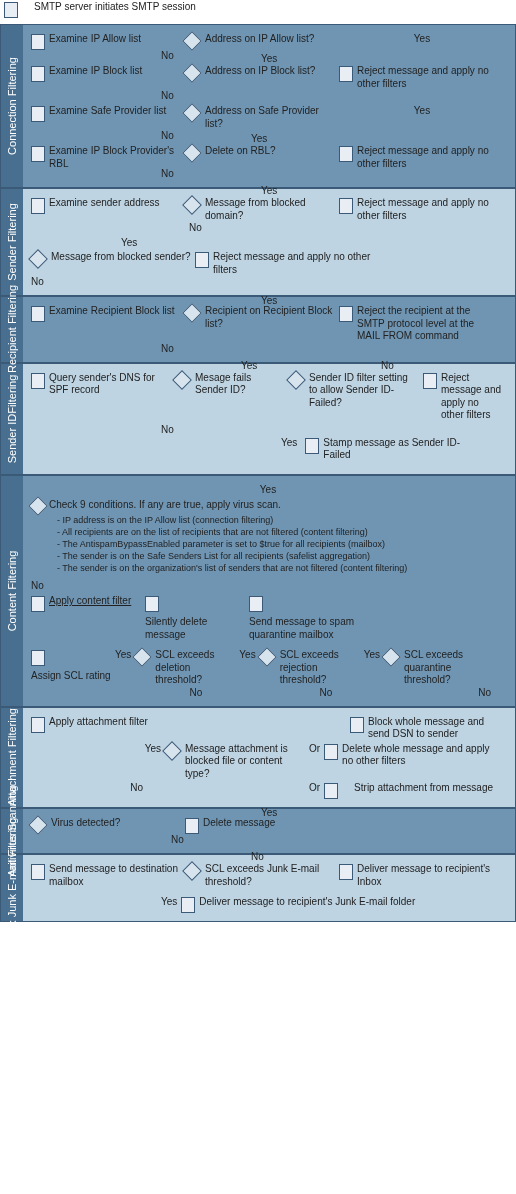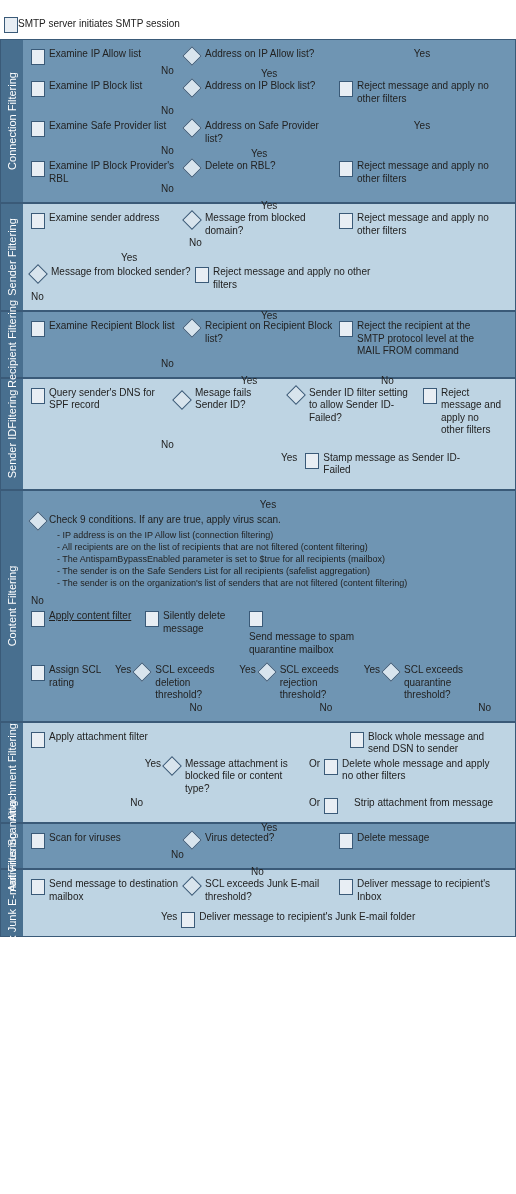--- a/index.html
+++ b/index.html
@@ -1,17 +1,17 @@
 <!DOCTYPE html>
 <html><head>
 <meta charset="utf-8">
 <style>
 * { margin:0; padding:0; box-sizing:border-box; }
 body { font-family:Verdana,Arial,sans-serif; font-size:10px; color:#222; background:#fff; width:516px; }
-.start { padding:16px 4px 6px 4px; display:flex; align-items:center; gap:0; }
+.start { padding:1px 4px 6px 4px; display:flex; align-items:flex-start; gap:16px; }
 .section { border:1px solid #3a5a78; display:flex; }
 .side { width:22px; background:#486f8f; color:#fff; display:flex; align-items:center; justify-content:center; }
 .side span { display:inline-block; transform:rotate(-90deg); white-space:nowrap; font-size:11px; }
 .body-a { background:#6f95b3; flex:1; padding:8px 10px 8px 8px; position:relative; }
 .body-b { background:#bed4e3; flex:1; padding:8px 10px 8px 8px; position:relative; }
 .row { display:flex; align-items:flex-start; gap:4px; margin-bottom:8px; position:relative; flex-wrap:wrap; }
 .proc { display:flex; align-items:flex-start; gap:4px; width:150px; }
 .icon-doc { width:14px; height:16px; background:#e8eef4; border:1px solid #3a5a78; flex-shrink:0; margin-top:1px; }
 .icon-doc::after { content:""; }
 .txt { line-height:1.25; }
@@ -160,21 +160,21 @@
 <div class="section">
   <div class="side">
       <span>Sender IDFiltering</span>
     </div>
   <div class="body-b">
     <div class="row">
       <div class="proc" style="width:140px;">
           <div class="icon-doc"></div>
           <div class="txt">Query sender's DNS for SPF record</div>
         </div>
-      <div class="dec" style="width:110px;align-items:center;">
+      <div class="dec" style="width:110px;">
           <div class="diamond"></div>
           <div class="txt">Mesage fails Sender ID?</div>
         </div>
       <div class="dec" style="width:130px;">
           <div class="diamond"></div>
           <div class="txt">Sender ID filter setting to allow Sender ID-Failed?</div>
         </div>
       <div class="term" style="width:80px;">
           <div class="icon-doc"></div>
           <div class="txt">Reject message and apply no other filters</div>
@@ -211,31 +211,31 @@
           <div>The sender is on the organization's list of senders that are not filtered (content filtering)</div>
         </div>
       </div>
     </div>
     <div class="no-lbl" style="margin:-4px 0 4px 0;">No</div>
     <div class="row">
       <div class="proc" style="width:110px;text-decoration:underline;">
           <div class="icon-doc"></div>
           <div class="txt">Apply content filter</div>
         </div>
-      <div class="term" style="width:100px;">
+      <div class="term" style="width:100px;flex-direction:column;">
           <div class="icon-doc"></div>
           <div class="txt">Silently delete message</div>
         </div>
       <div class="term" style="width:120px;flex-direction:column;">
           <div class="icon-doc"></div>
           <div class="txt">Send message to spam quarantine mailbox</div>
         </div>
     </div>
     <div class="row" style="margin-bottom:0;">
-      <div class="proc" style="width:80px;">
+      <div class="proc" style="width:80px;flex-direction:column;">
           <div class="icon-doc"></div>
           <div class="txt">Assign SCL rating</div>
         </div>
       <span class="no-lbl">Yes</span>
       <div class="dec" style="width:100px;justify-content:center;">
           <div class="diamond"></div>
           <div class="txt">SCL exceeds deletion threshold?</div>
         </div>
       <span class="no-lbl">Yes</span>
       <div class="dec" style="width:100px;">
@@ -296,24 +296,20 @@
     </div>
   </div>
 </div>
 
 <div class="section">
   <div class="side">
       <span>Antivirus Scanning</span>
     </div>
   <div class="body-a">
     <div class="row" style="margin-bottom:0;">
-      <div class="proc">
-          <div class="icon-doc"></div>
-          <div class="txt">Scan for viruses</div>
-        </div>
       <div class="dec">
           <div class="diamond"></div>
           <div class="txt">Virus detected?</div>
         </div>
       <div class="term">
           <div class="icon-doc"></div>
           <div class="txt">Delete message</div>
         </div>
       <div class="yes-lbl" style="position:absolute; left:230px; top:-10px;">Yes</div>
     </div>

